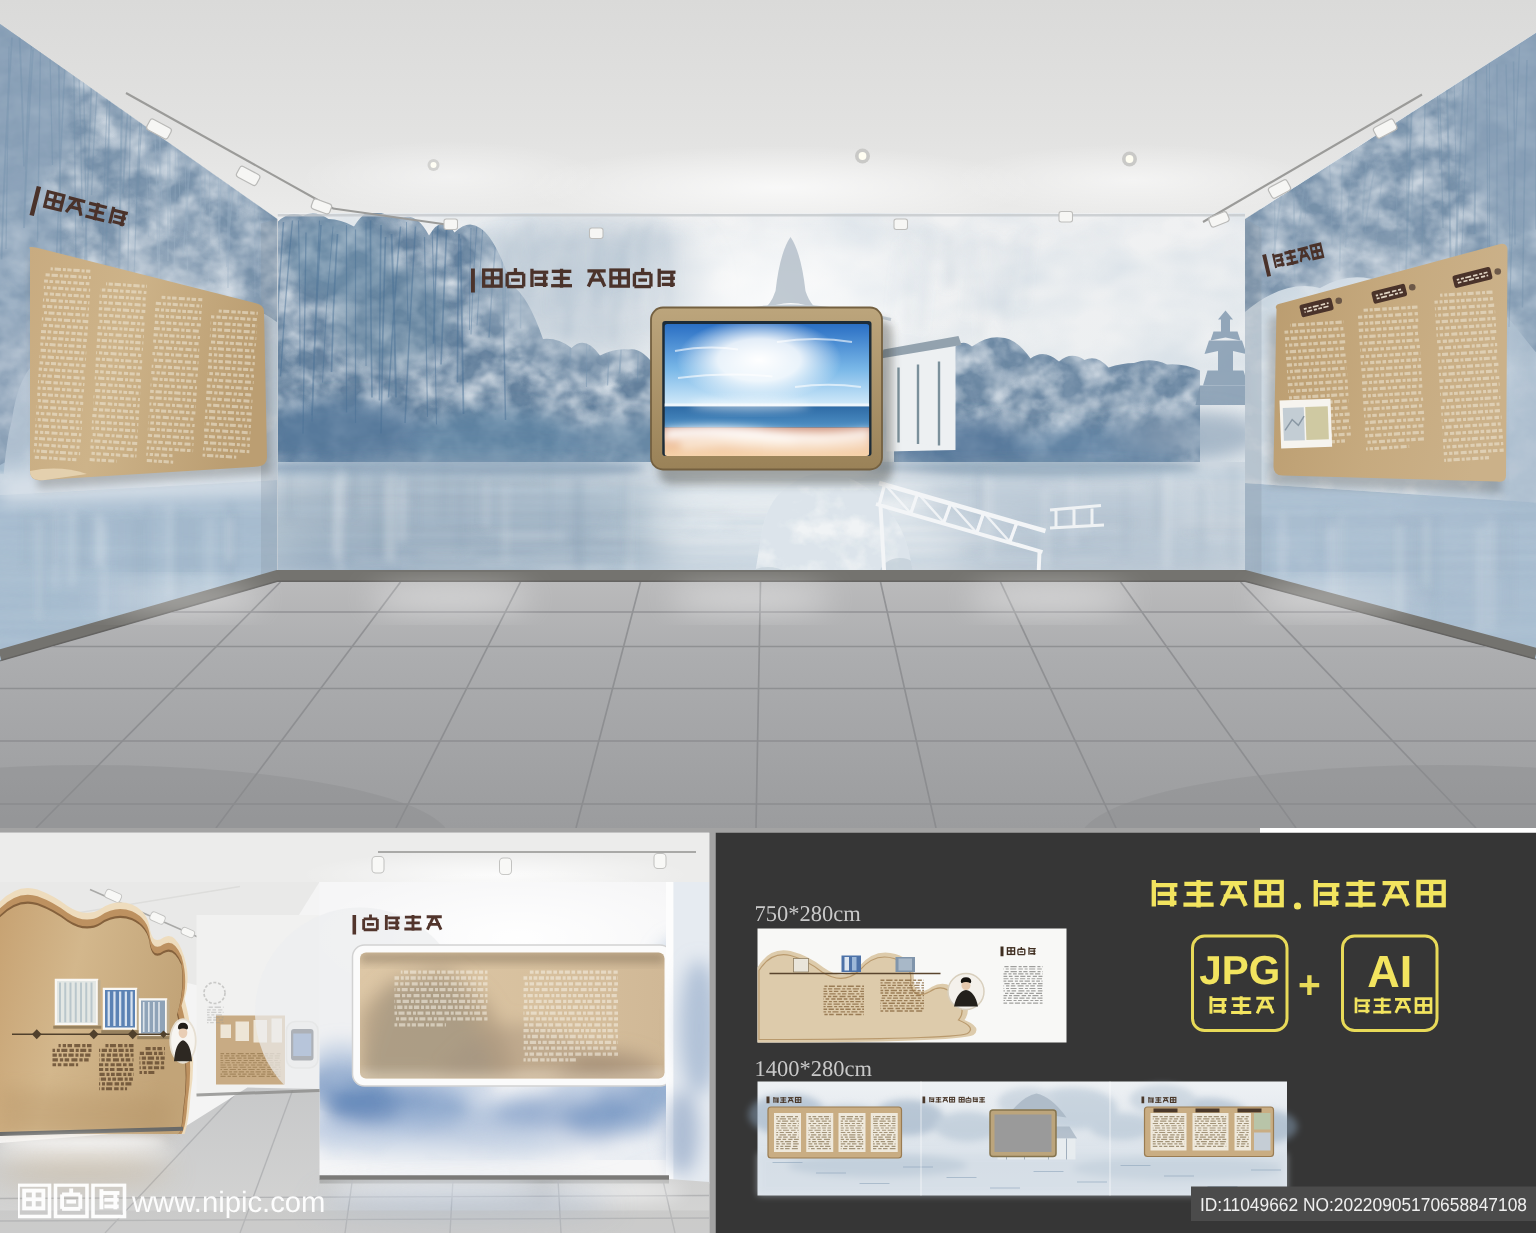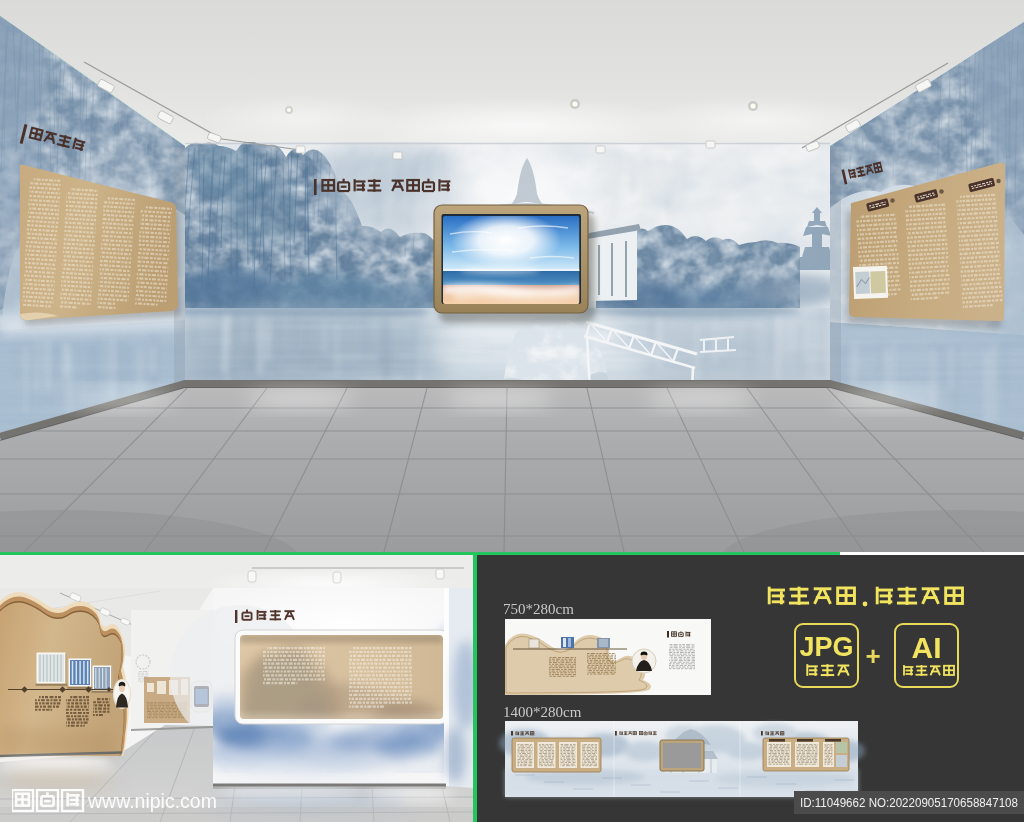--- a/index.html
+++ b/index.html
@@ -1,15 +1,15 @@
 <!DOCTYPE html>
 <html><head><meta charset="utf-8">
 <style>
 html,body{margin:0;padding:0;width:1024px;height:822px;overflow:hidden;background:#ffffff;font-family:"Liberation Sans",sans-serif}
-#page{position:relative;width:840px;height:822px;background:#22c55e}
+#page{position:relative;width:840px;height:822px;background:#a3a3a3}
 .abs{position:absolute}
 </style></head>
 <body>
 <div id="page">
 
 <svg class="abs" style="left:0;top:0" width="1024" height="552" viewBox="0 0 1024 552">
 <defs>
 <filter id="b3" x="-50%" y="-50%" width="200%" height="200%">
           <feGaussianBlur stdDeviation="3"></feGaussianBlur>
         </filter>

